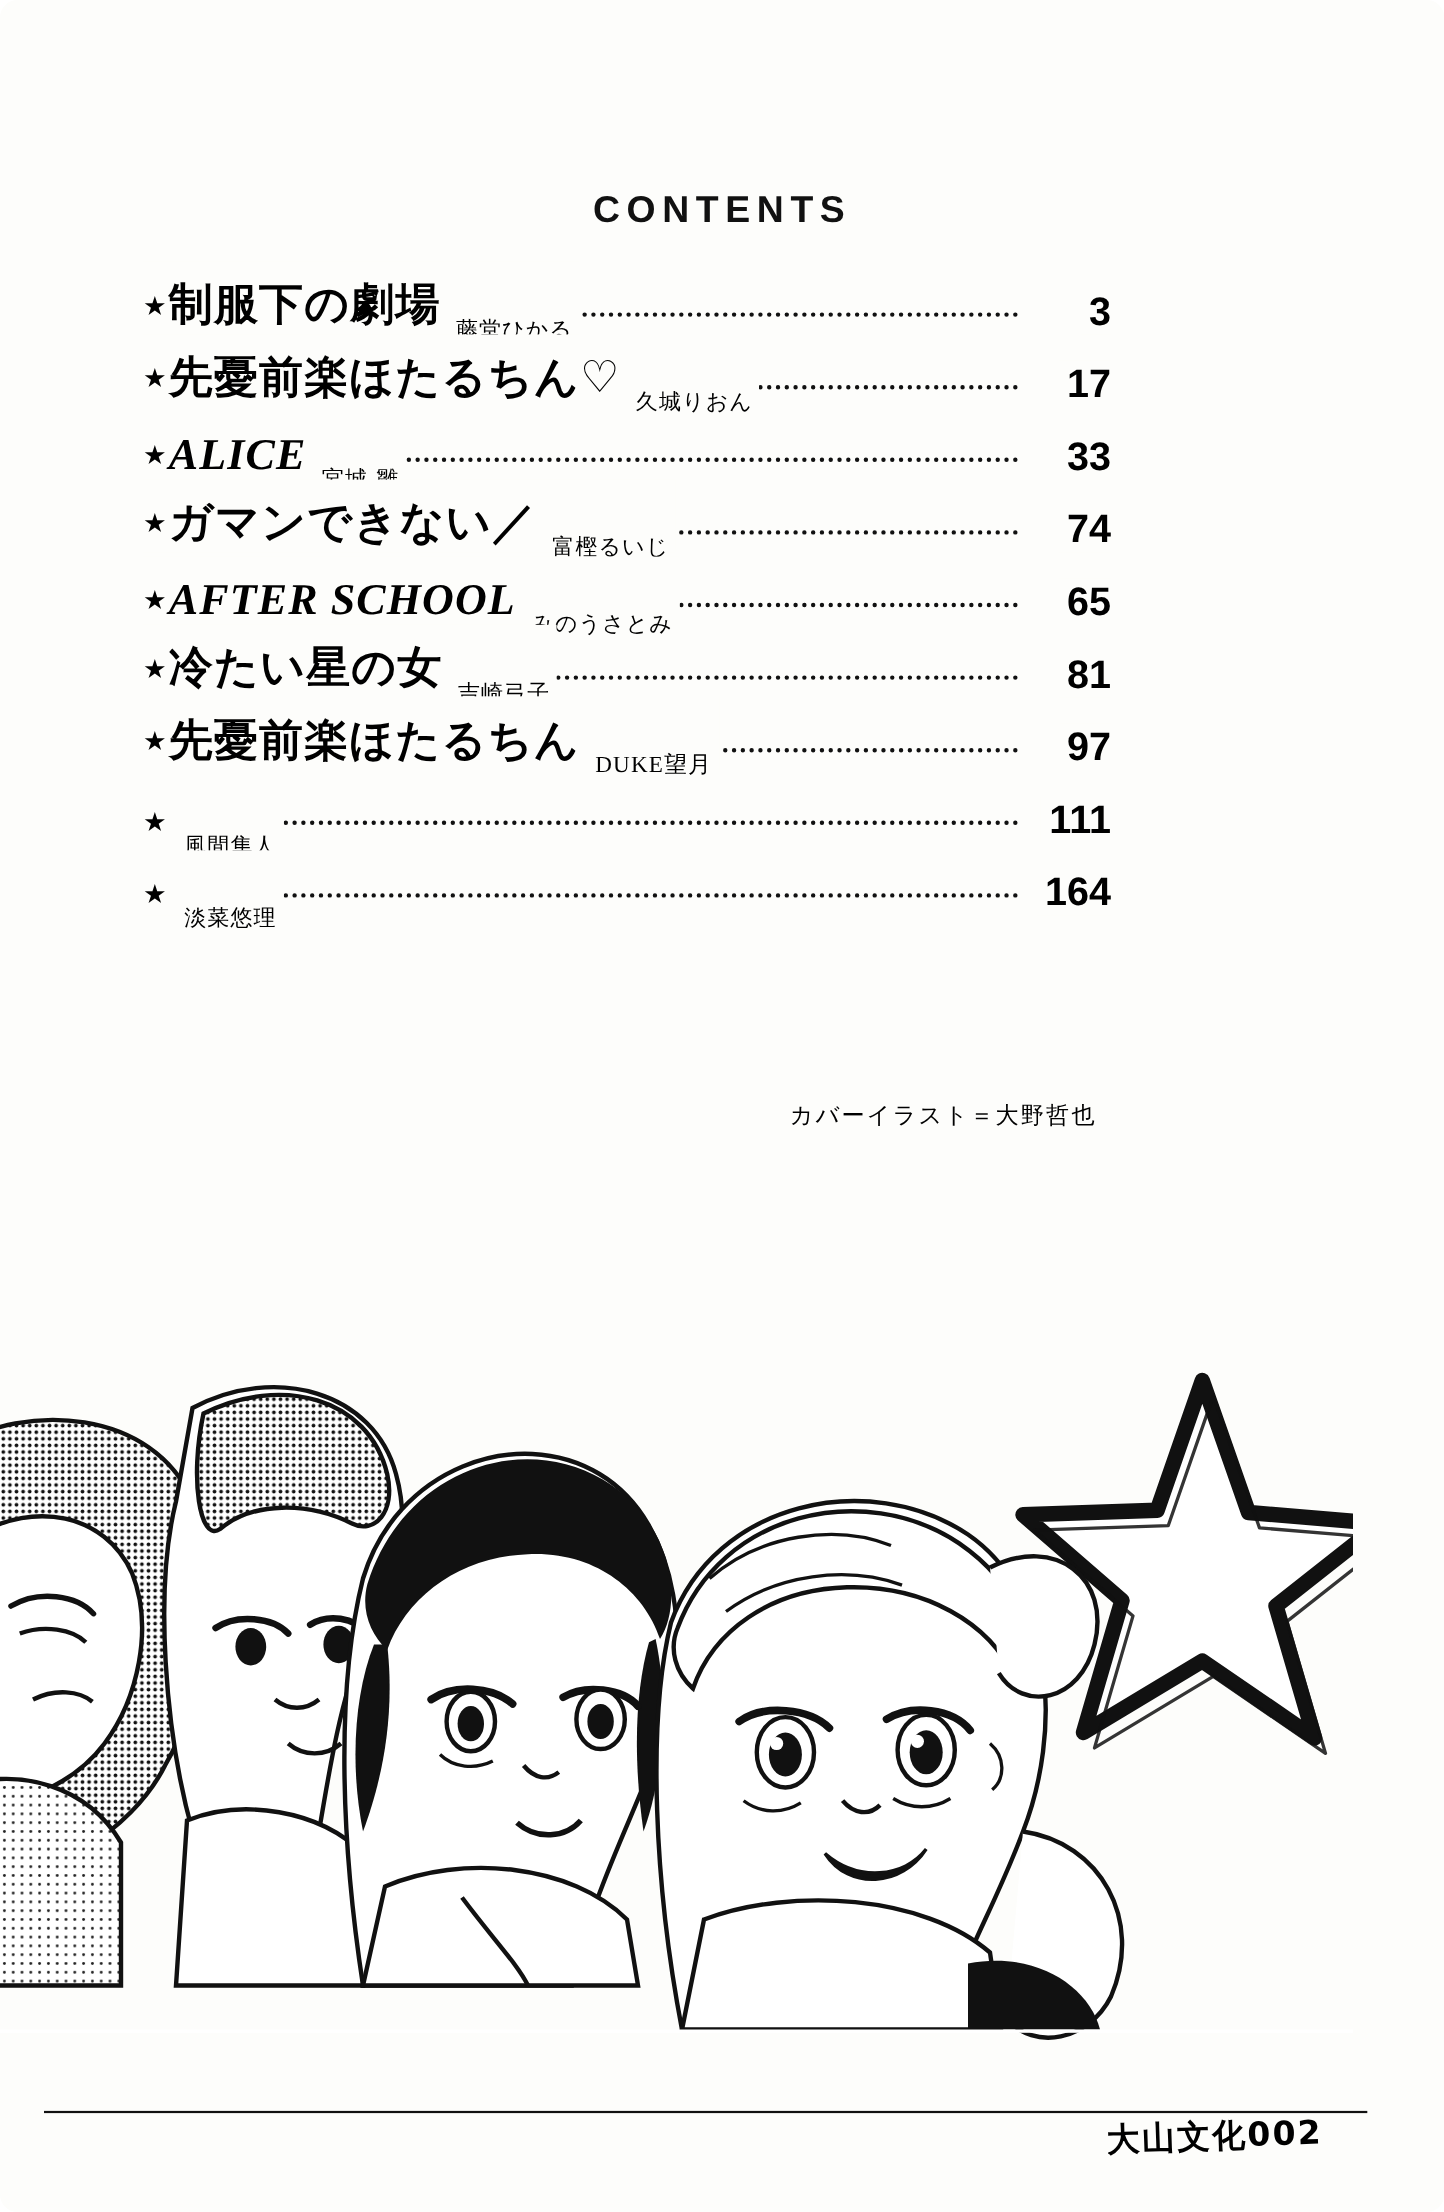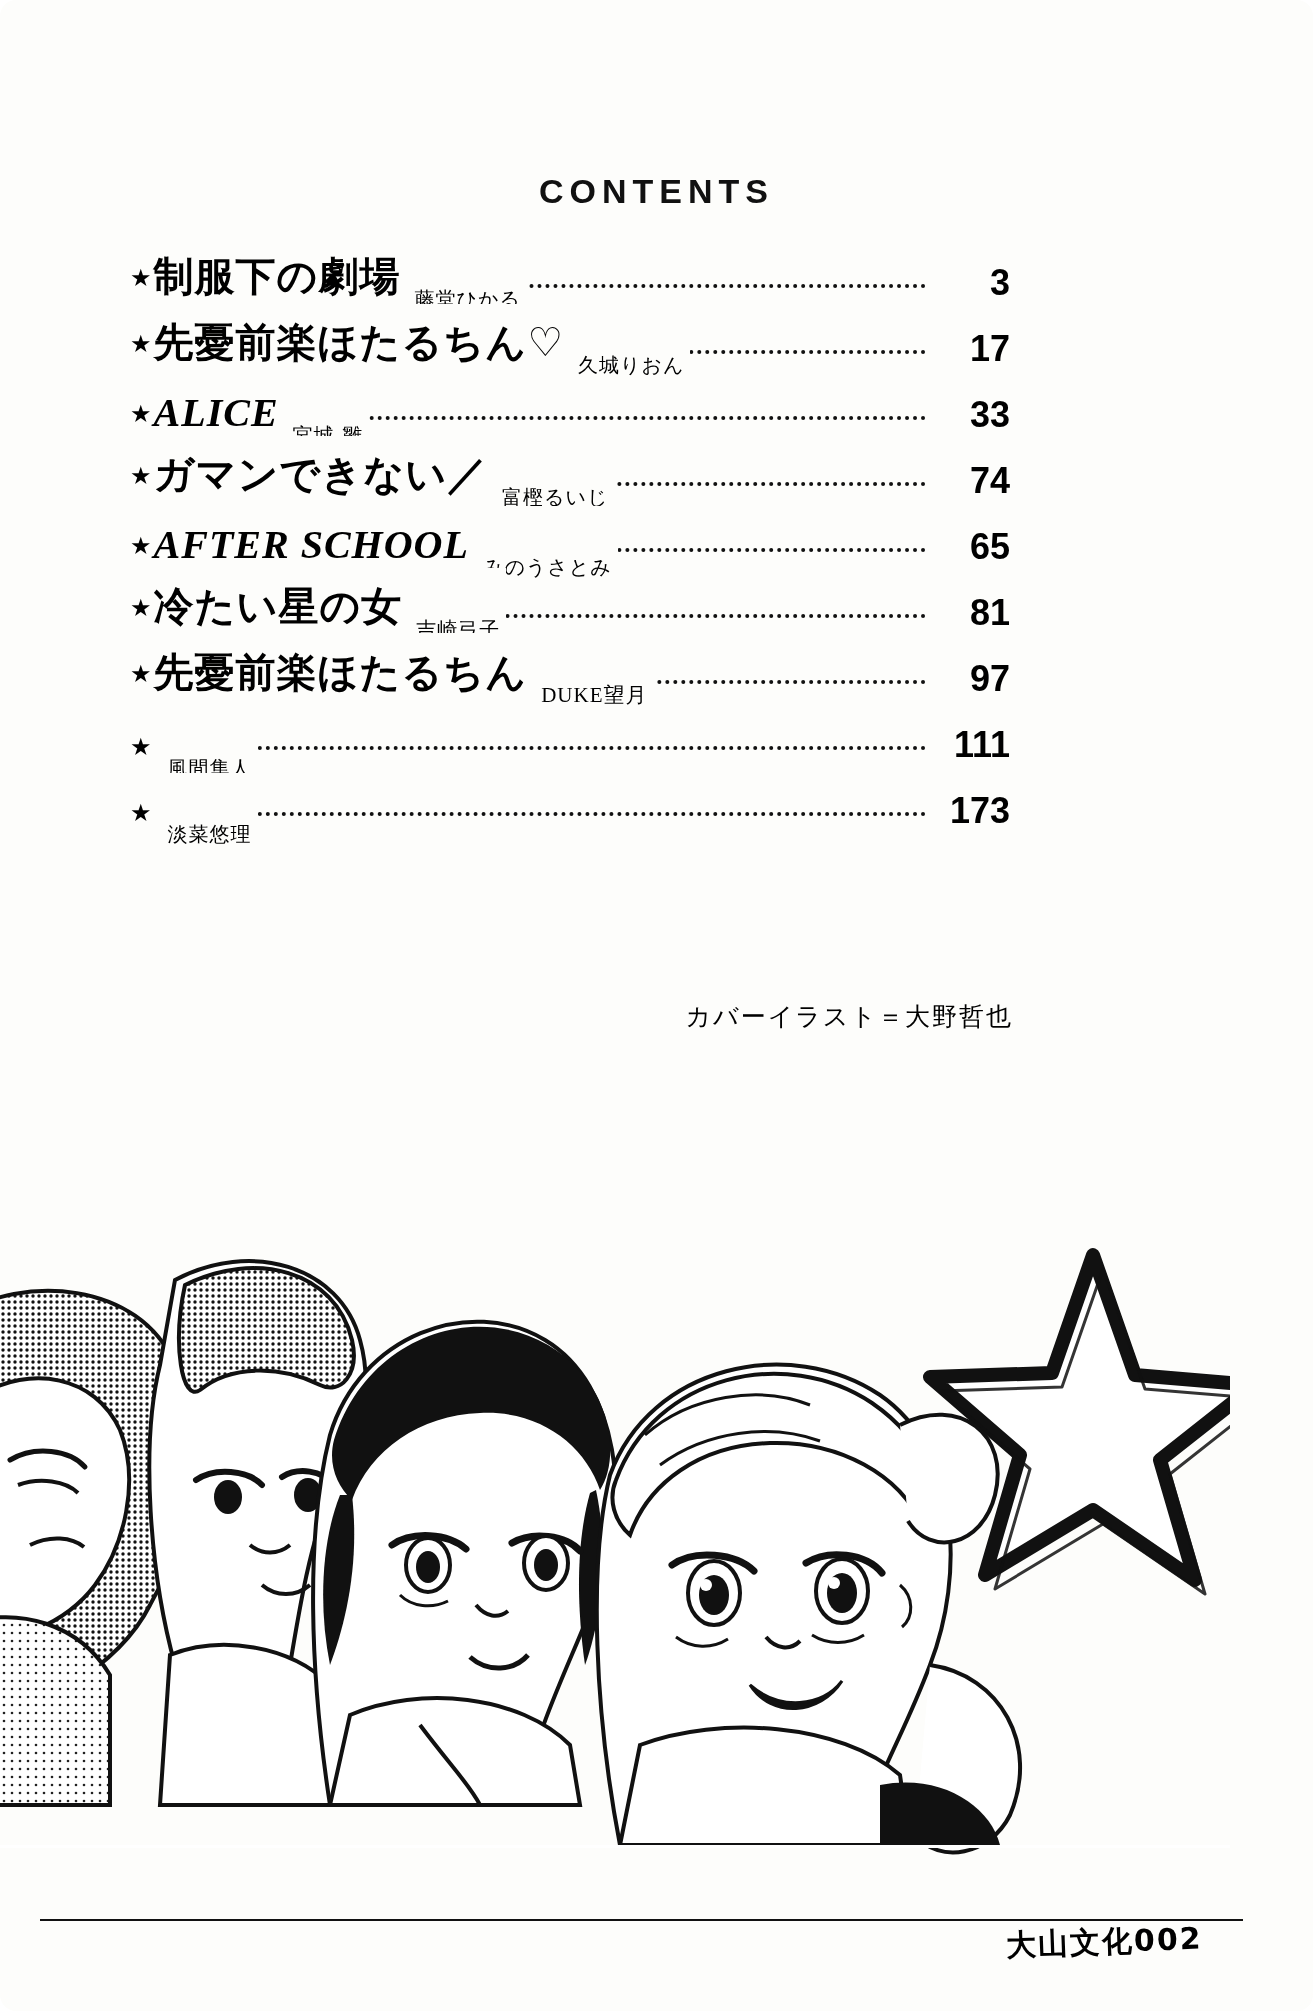--- a/index.html
+++ b/index.html
@@ -110,23 +110,23 @@
     background: #fdfdfb;
     padding-left: 8px;
     z-index: 3;
     text-align: right;
   }
 
   
   .cover-credit {
     position: absolute;
     top: 1000px;
-    right: 300px;
+    right: 316px;
     font-family: "DejaVu Sans", "Liberation Sans", sans-serif;
-    font-size: 25px;
+    font-size: 21px;
     letter-spacing: 2px;
   }
 
   
   .illustration {
     position: absolute;
     left: 0;
     top: 1245px;
     width: 1230px;
     height: 660px;
@@ -230,21 +230,21 @@
           <span class="author">風間隼人</span>
         </div>
         <div class="page-num">111</div>
       </div>
       <div class="toc-row">
         <div class="dots"></div>
         <div class="toc-left">
           <span class="star">★</span>
           <span class="author">淡菜悠理</span>
         </div>
-        <div class="page-num">173</div>
+        <div class="page-num">164</div>
       </div>
     </div>
 
   <div class="cover-credit">カバーイラスト＝大野哲也</div>
 
   <div class="illustration">
     <svg class="illo-svg" width="1230" height="660" viewBox="0 0 1230 660" xmlns="http://www.w3.org/2000/svg">
       <defs>
         <pattern id="halftone" width="6" height="6" patternUnits="userSpaceOnUse">
           <rect width="6" height="6" fill="#ffffff"></rect>

